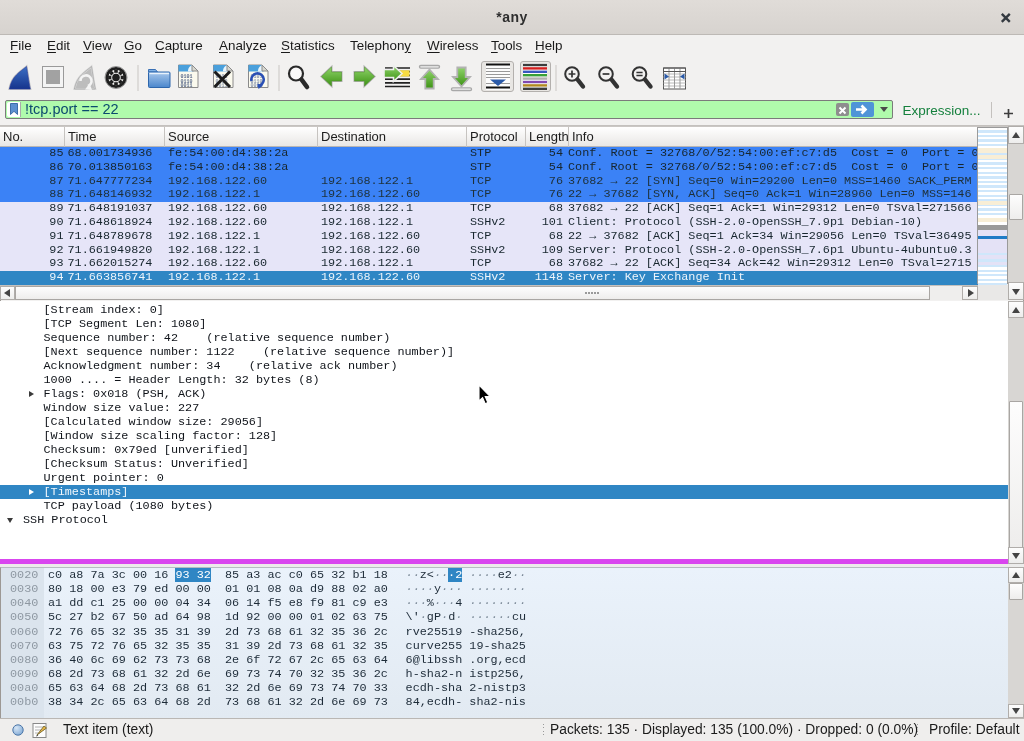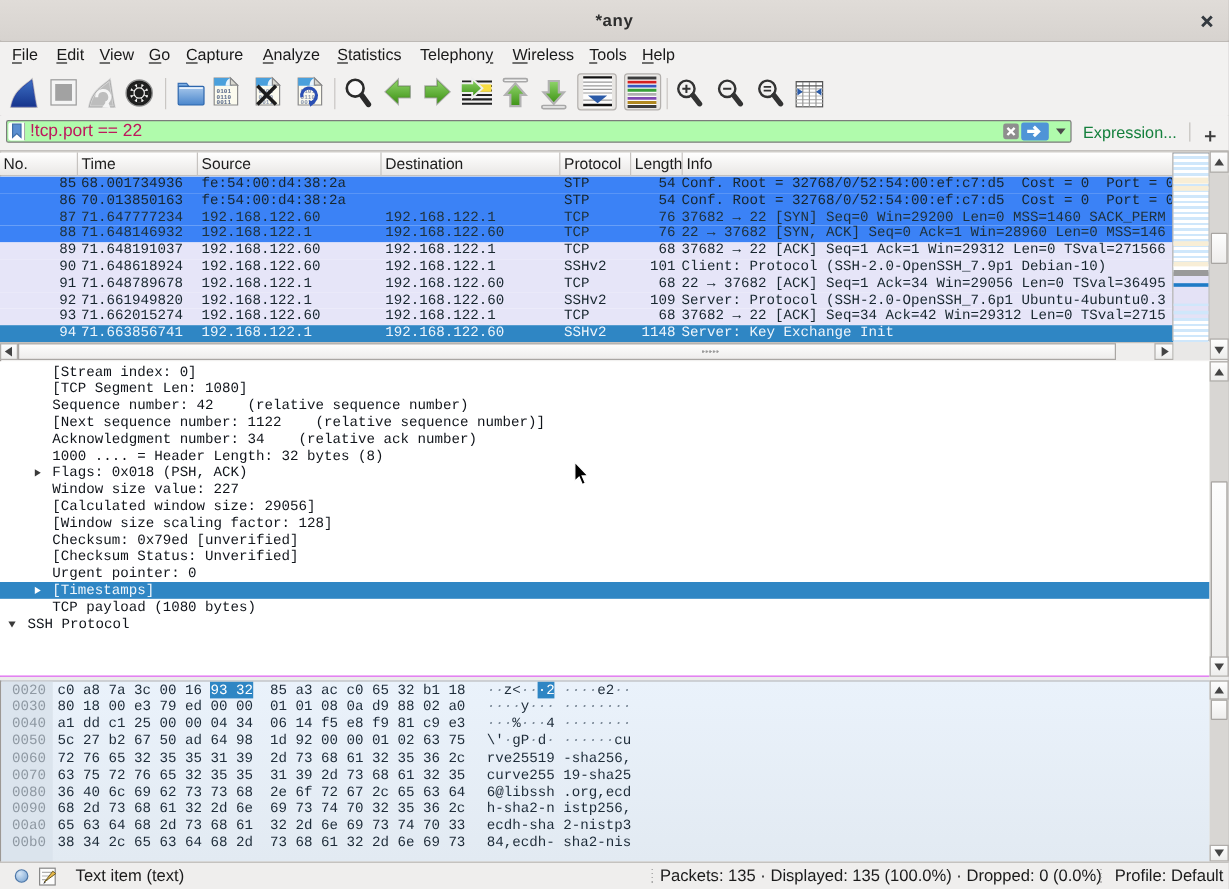--- a/index.html
+++ b/index.html
@@ -12,21 +12,21 @@
 #menu{left:0;top:35px;width:1024px;height:25px;background:#f2f1f0}
 #menu span{position:absolute;top:3px;font-size:13.4px;color:#1a1a1a}
 #menu u{text-decoration:underline;text-underline-offset:2px}
 
 #tb{left:0;top:60px;width:1024px;height:36px;background:#f2f1f0}
 .tbtn{position:absolute;top:1px;height:31px;background:#e8e6e3;border:1px solid #b3b0ad;border-radius:3px}
 
 #fb{left:0;top:96px;width:1024px;height:30px;background:#f2f1f0;border-bottom:1px solid #c4c1be}
 #fin{position:absolute;left:5px;top:4px;width:888px;height:19px;background:#b0fbac;border:1px solid #7b7b7b;border-radius:2px}
 #fbm{position:absolute;left:1px;top:1px;width:14px;height:15px;background:#fff;border-right:1px solid #aaa;border-radius:2px 0 0 2px}
-#ftext{position:absolute;left:19px;top:0;height:17px;line-height:17px;font-size:14.5px;color:#be185d}
+#ftext{position:absolute;left:19px;top:0;height:17px;line-height:17px;font-size:14.5px;color:#0c4a6e}
 #fx{position:absolute;left:830px;top:2px;width:13px;height:13px;background:#8e8e8e;border-radius:2px}
 #fgo{position:absolute;left:845px;top:1px;width:23px;height:15px;background:#4f94d7;border-radius:2px}
 #fdd{position:absolute;left:874px;top:6px;width:0;height:0;border-left:4px solid transparent;border-right:4px solid transparent;border-top:5px solid #4a4a4a}
 #fexp{position:absolute;left:902.5px;top:7px;font-size:13.5px;color:#15803d}
 #fsep{position:absolute;left:991px;top:6px;width:1px;height:16px;background:#c4c1be}
 
 
 #plhead{left:0;top:126px;width:1024px;height:21px;background:linear-gradient(#ffffff,#e9e7e5);border-top:1px solid #cac7c4;border-bottom:1px solid #b9b6b3}
 #plhead span{position:absolute;top:1.5px;font-size:13px;color:#1c1c1c}
 #plhead i{position:absolute;top:0;width:1px;height:20px;background:#c6c3c0}
@@ -44,21 +44,21 @@
 #mm{left:977px;top:127px;width:31px;height:157px;background:#fff;border:1px solid #9a9a9a}
 .sbtn{position:absolute;background:linear-gradient(#fdfdfd,#ededec);border:1px solid #b0adaa}
 .thumb{position:absolute;background:linear-gradient(#fdfdfd,#eeedec);border:1px solid #a9a6a3;border-radius:1px}
 .arr{position:absolute;width:0;height:0}
 
 #pvs{left:1008px;top:126px;width:16px;height:174px;background:#d8d6d3}
 
 #phs{left:0;top:285px;width:978px;height:15px;background:#efeeed;border-top:1px solid #c4c1be}
 #phcorner{left:978px;top:285px;width:30px;height:15px;background:#e9e8e7}
 
-#det{left:0;top:301px;width:1008px;height:263px;background:#fff;border-bottom:1px solid #d946ef;overflow:hidden;padding-top:2px}
+#det{left:0;top:301px;width:1008px;height:263px;background:#fff;border-bottom:5px solid #d946ef;overflow:hidden;padding-top:2px}
 .dl{position:relative;width:1008px;height:14px;font-family:"Liberation Mono",monospace;font-size:11.8px;line-height:14px;white-space:pre;color:#10141a}
 .dl .tx{position:absolute;left:43.5px;top:0}
 .dl .tx0{position:absolute;left:23px;top:0}
 .dsel{background:#2f86c4;color:#f0f6fb}
 .exp{position:absolute;left:29px;top:3.5px;width:0;height:0;border-top:3.5px solid transparent;border-bottom:3.5px solid transparent;border-left:5px solid #3a3a3a}
 .expw{border-left-color:#fff}
 .expd{position:absolute;left:7px;top:5px;width:0;height:0;border-left:3.5px solid transparent;border-right:3.5px solid transparent;border-top:5px solid #3a3a3a}
 #dvs{left:1008px;top:301px;width:16px;height:263px;background:#d8d6d3}
 
 #split{left:0;top:564px;width:1024px;height:3px;background:#ececeb}

